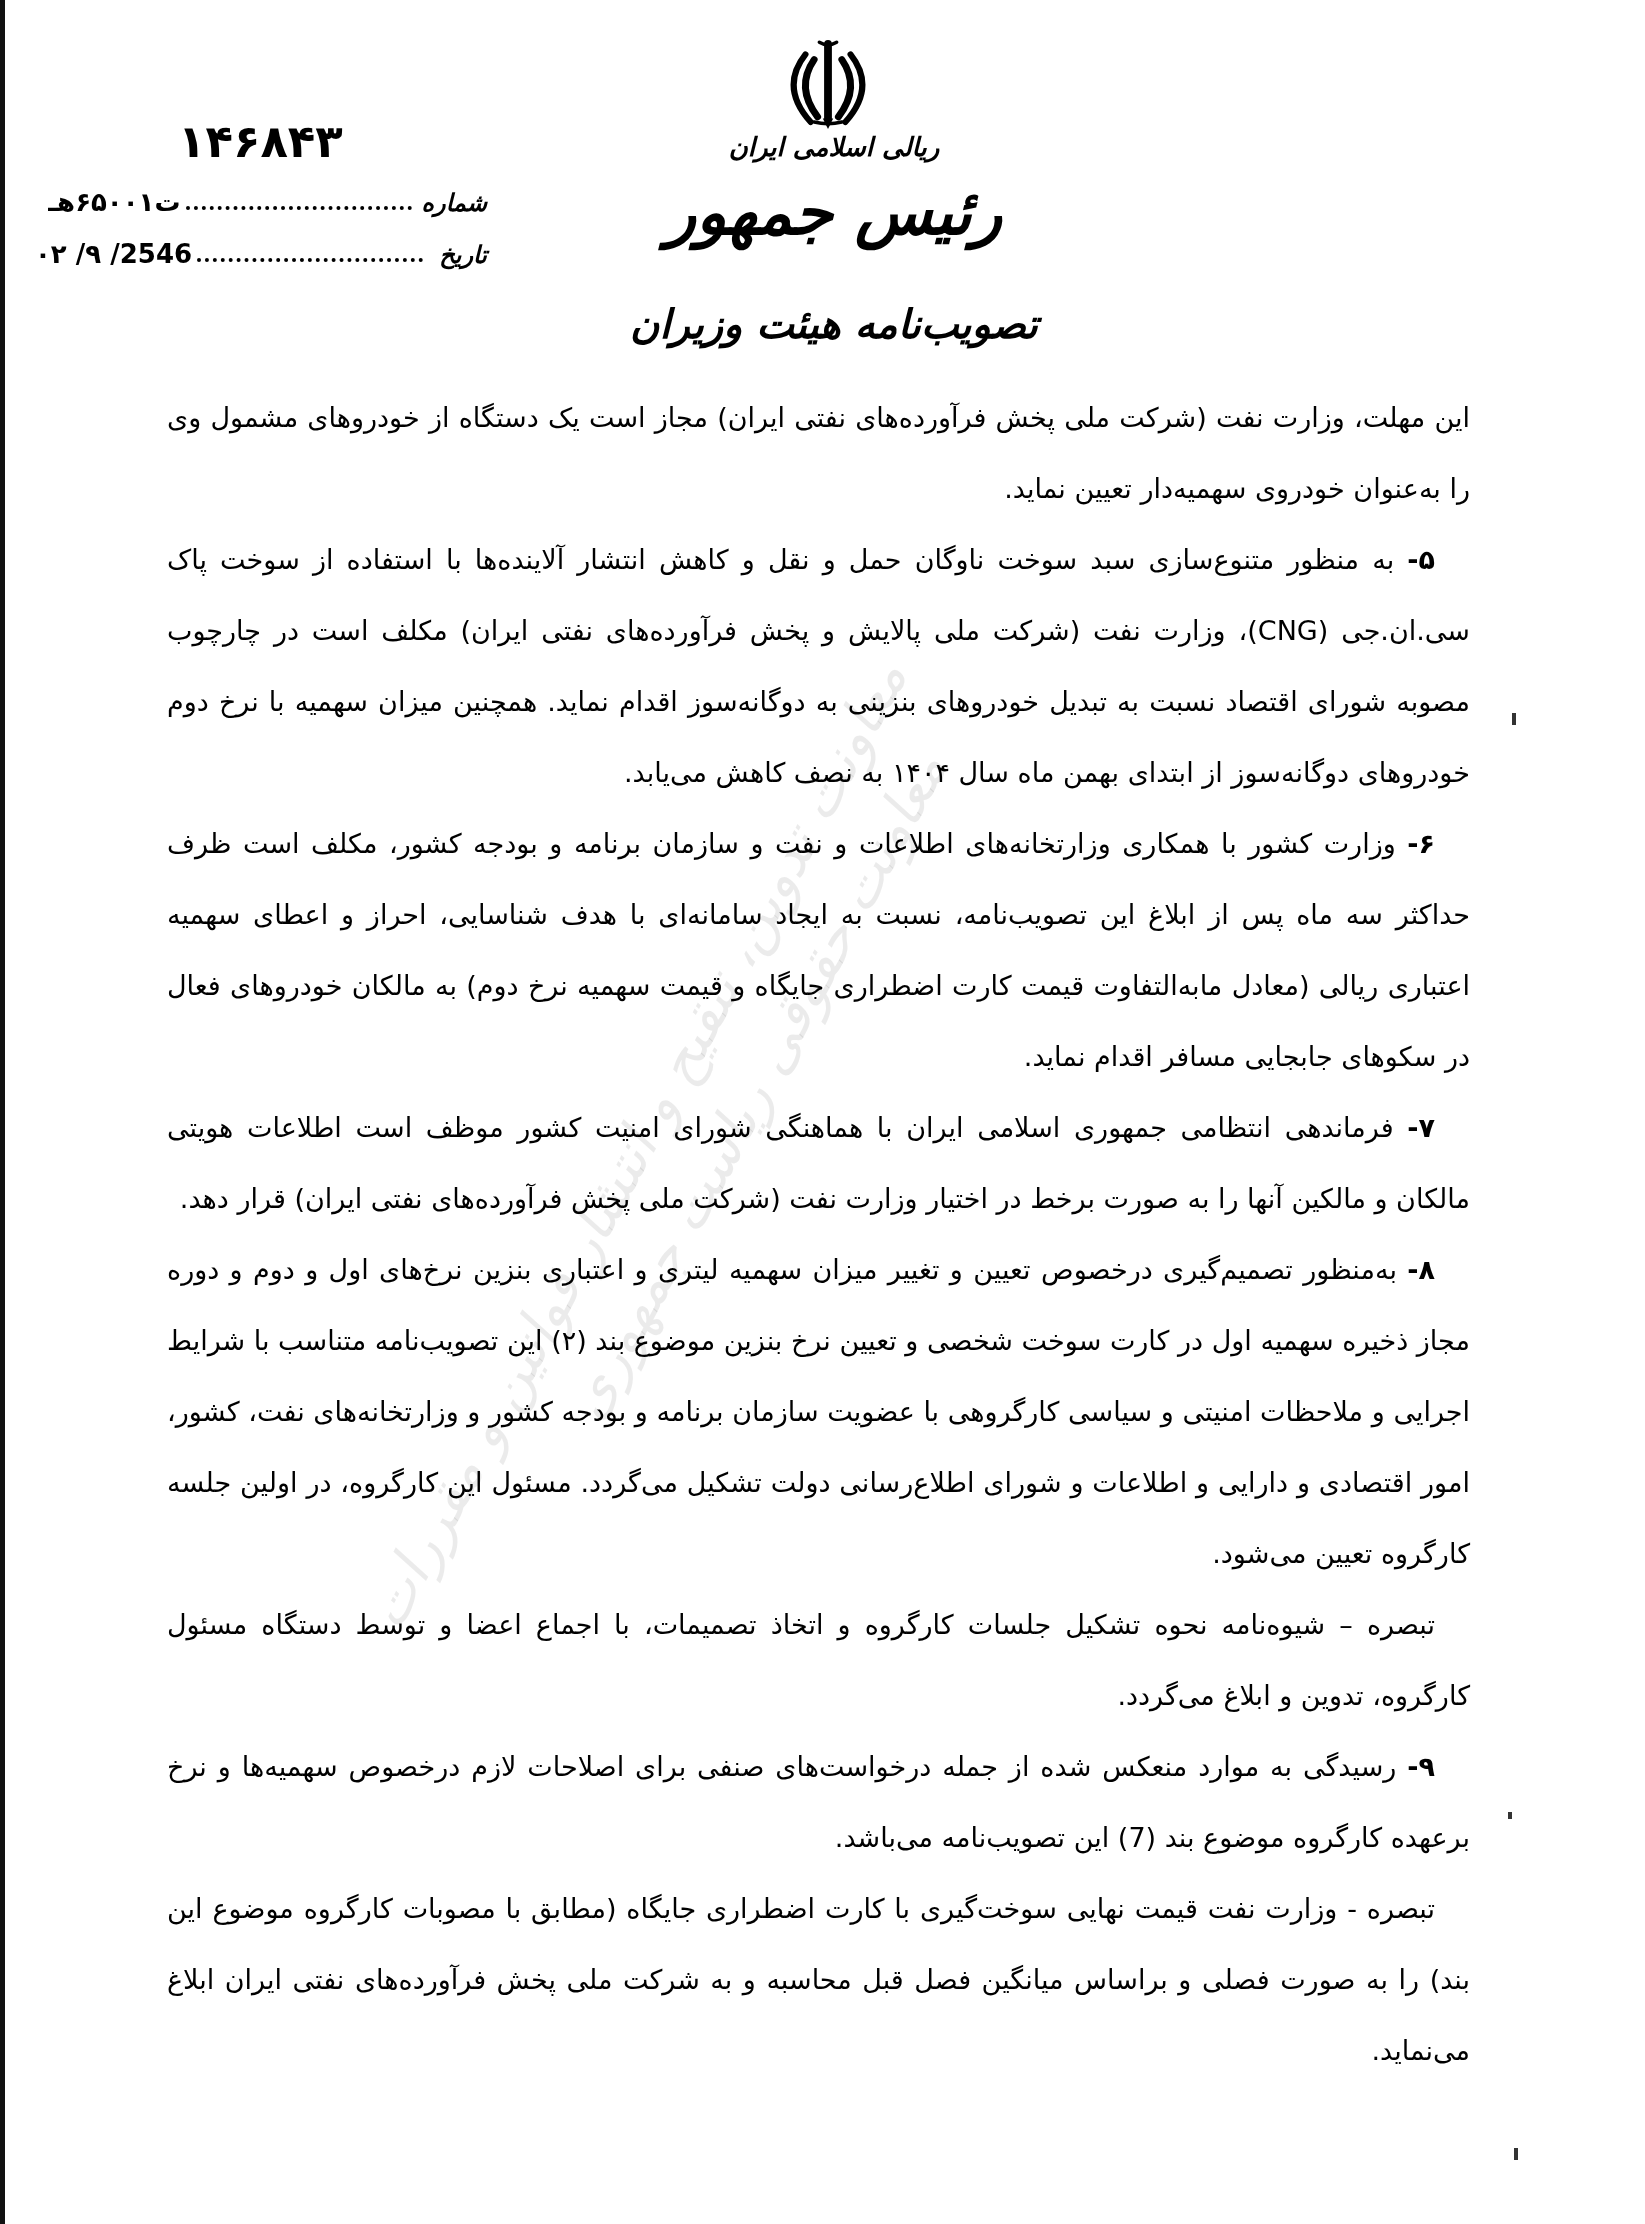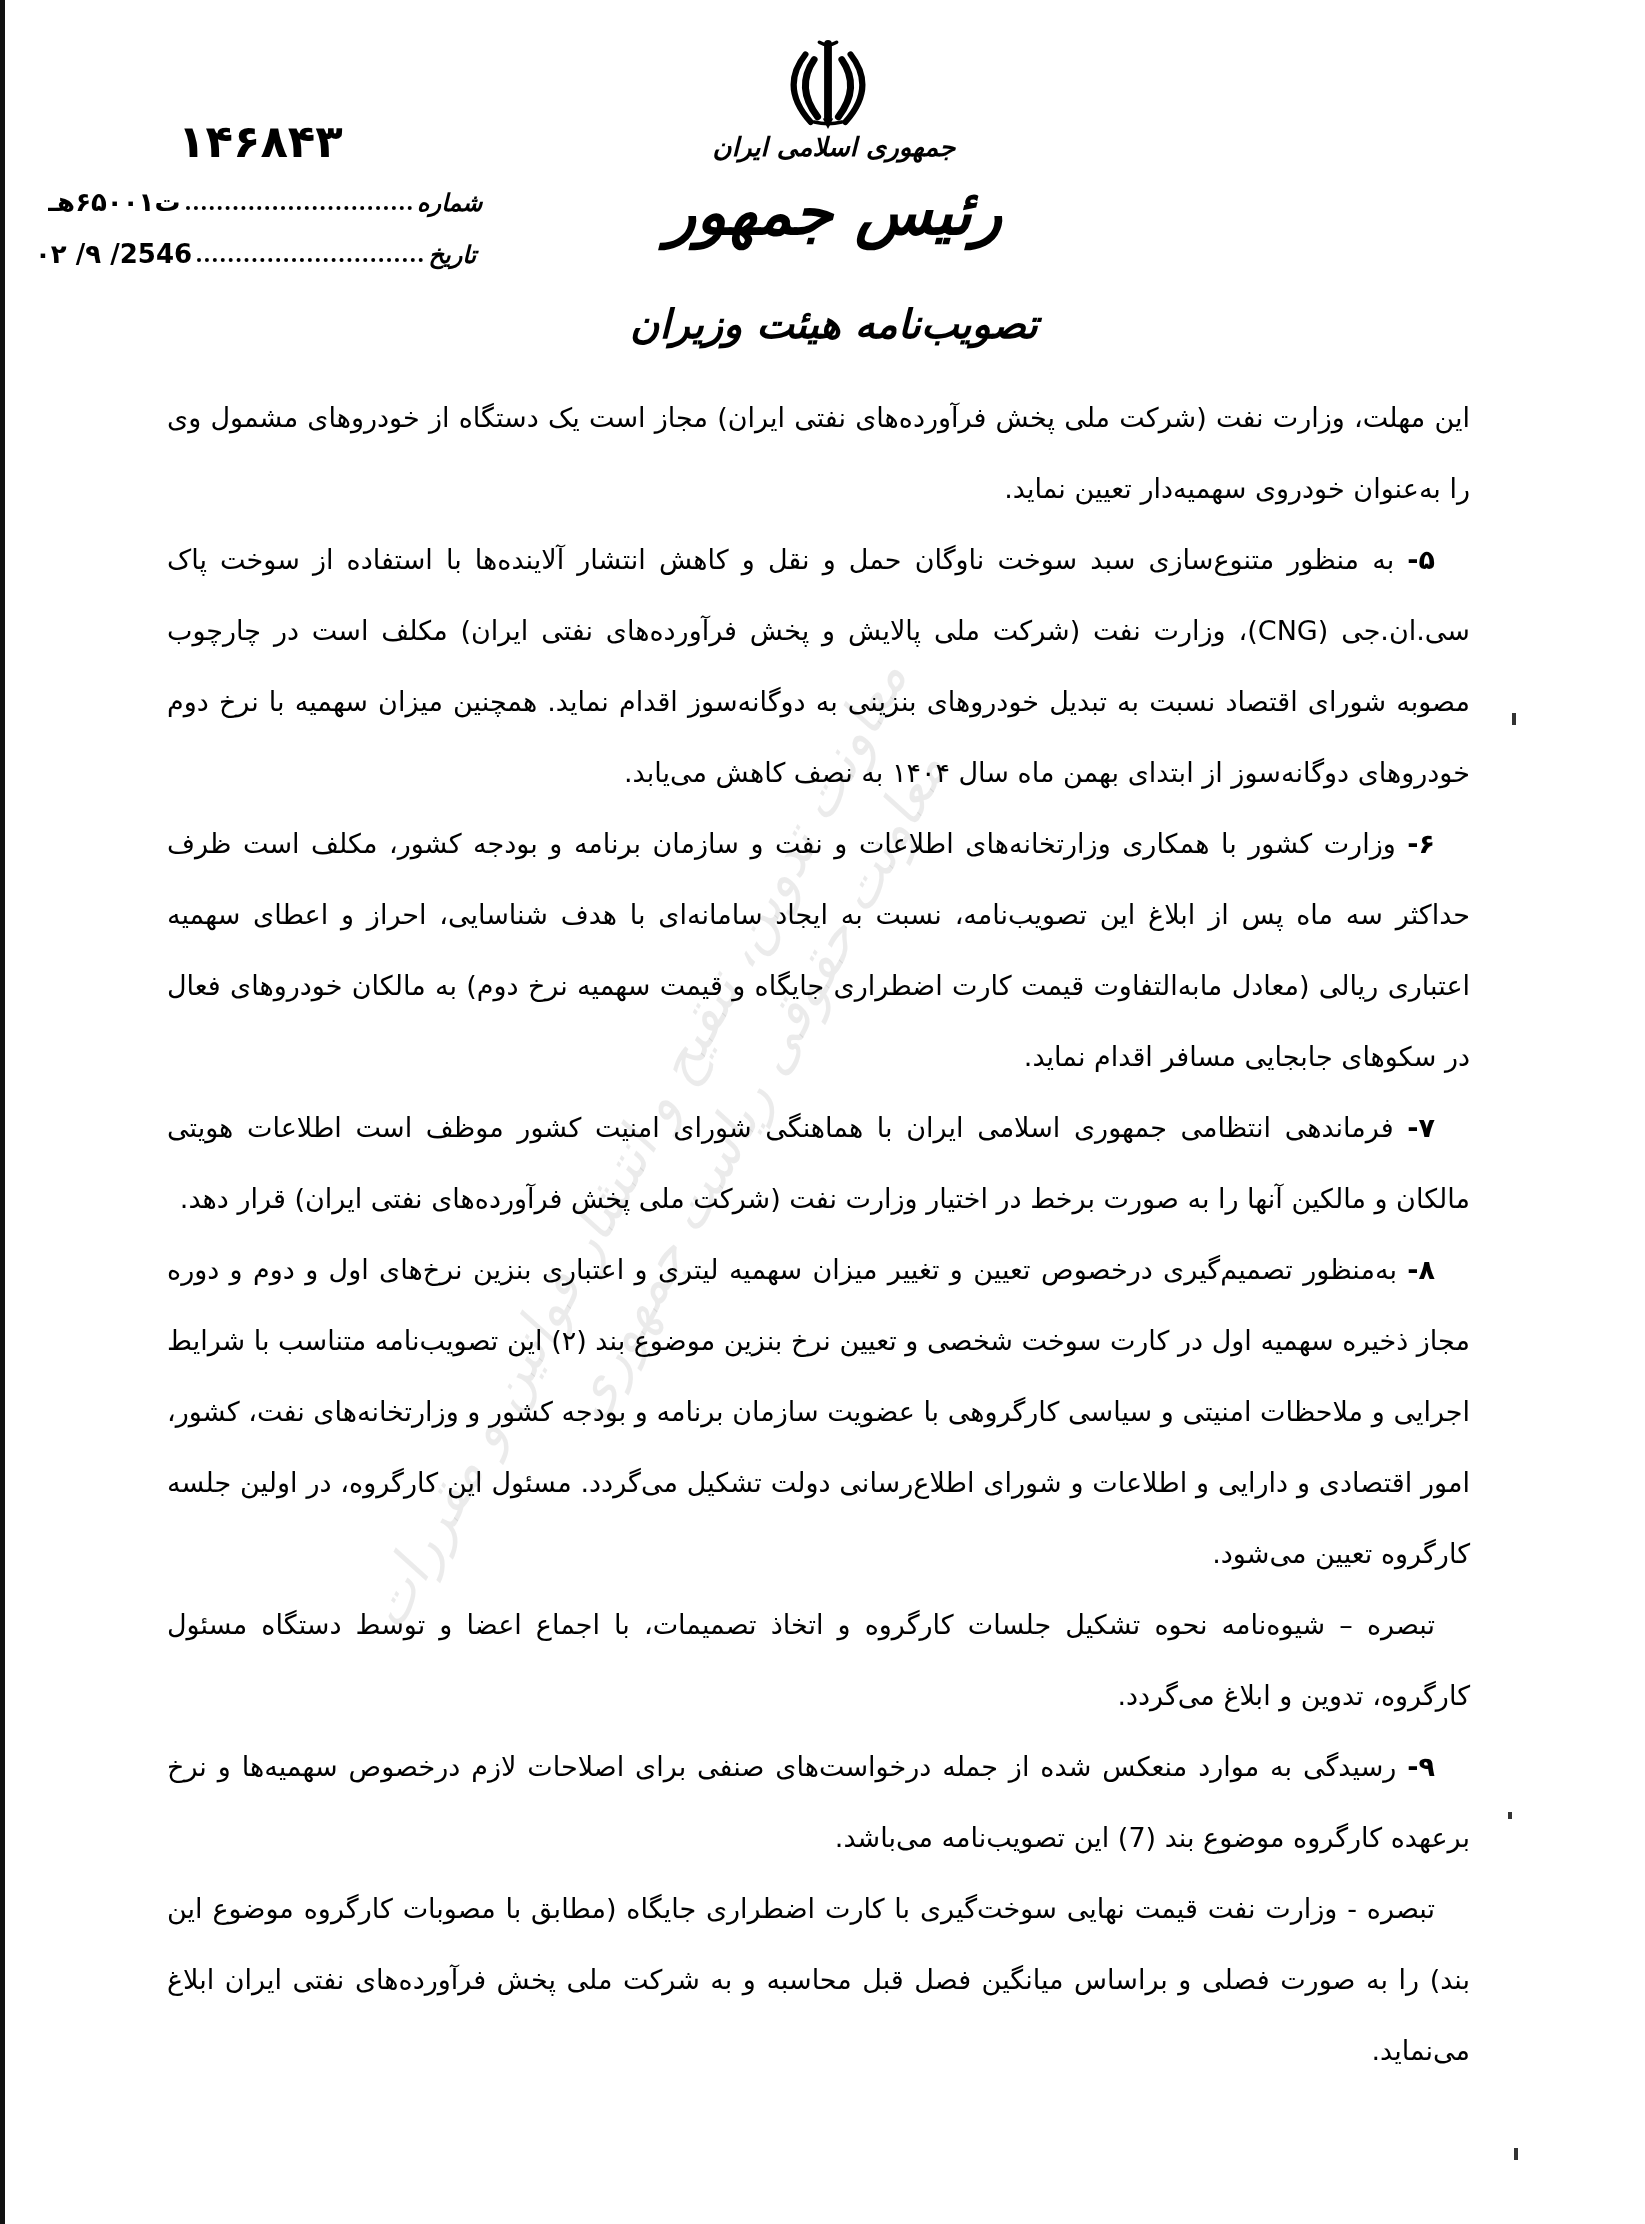--- a/index.html
+++ b/index.html
@@ -34,21 +34,21 @@
     align-items: flex-end;
     direction: rtl;
     height: 52px;
   }
   .meta-label {
     font-family: "DejaVu Serif", serif;
     font-style: italic;
     font-weight: bold;
     font-size: 24px;
     width: 70px;
-    text-align: left;
+    text-align: right;
   }
   .meta-dots {
     flex: 0 0 226px;
     border-bottom: 4.3px dotted #000;
     height: 5.2px;
     margin: 0 5.2px 7px 5.2px;
   }
   .meta-value {
     font-size: 26px;
     font-weight: bold;
@@ -169,21 +169,21 @@
     <path d="M60 10 L60 96" stroke-width="9"></path>
     <path d="M44 28 Q22 60 48 94" stroke-width="8"></path>
     <path d="M76 28 Q98 60 72 94" stroke-width="8"></path>
     <path d="M34 22 Q4 60 40 100" stroke-width="7"></path>
     <path d="M86 22 Q116 60 80 100" stroke-width="7"></path>
     <path d="M44 100 Q60 104 76 100" stroke-width="4"></path>
   </g>
   <path d="M54 96 L60 108 L66 96 Z" fill="#000"></path>
 </svg>
 
-<div class="header-center republic">جمهوری اسلامی ایران</div>
+<div class="header-center republic">ریالی اسلامی ایران</div>
 <div class="header-center president">رئیس جمهور</div>
 <div class="header-center cabinet">تصویب‌نامه هیئت وزیران</div>
 
 <div class="watermark">
   <div>معاونت تدوین، تنقیح و انتشار قوانین و مقررات</div>
   <div>معاونت حقوقی ریاست جمهوری</div>
 </div>
 
 <div class="content">
   <p class="para">

